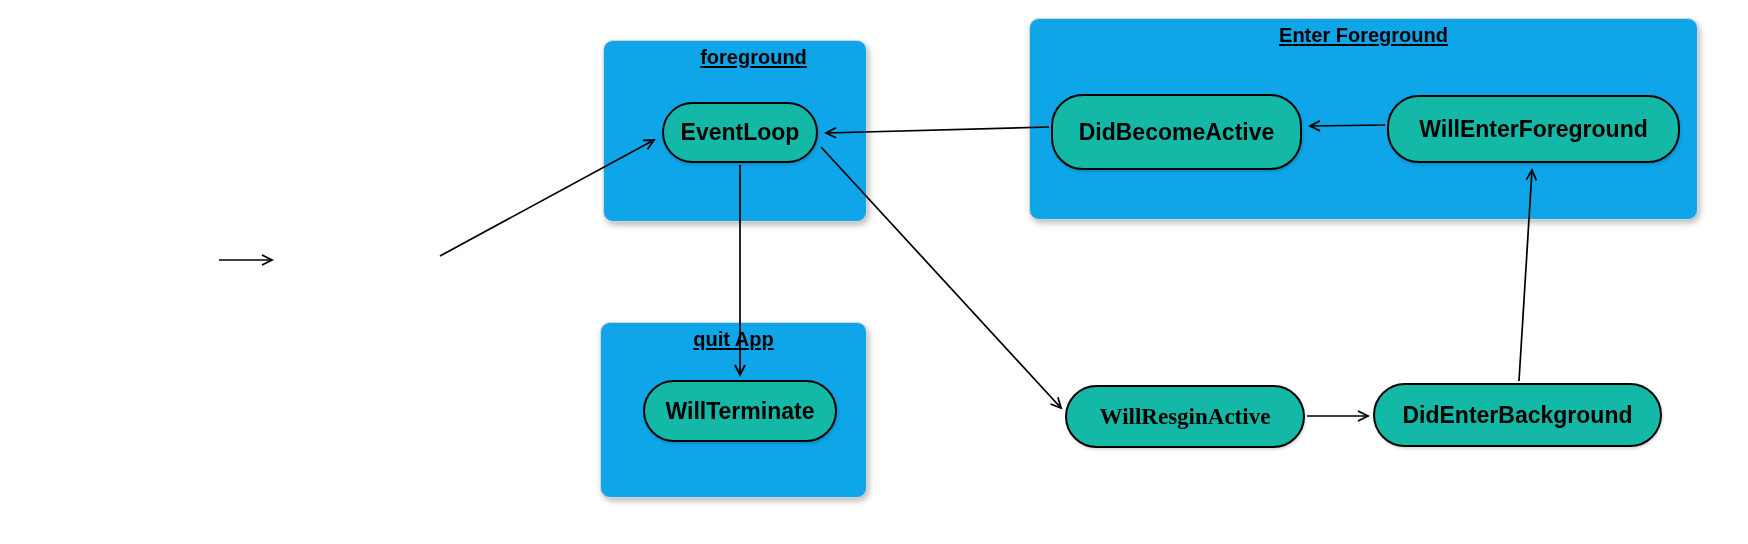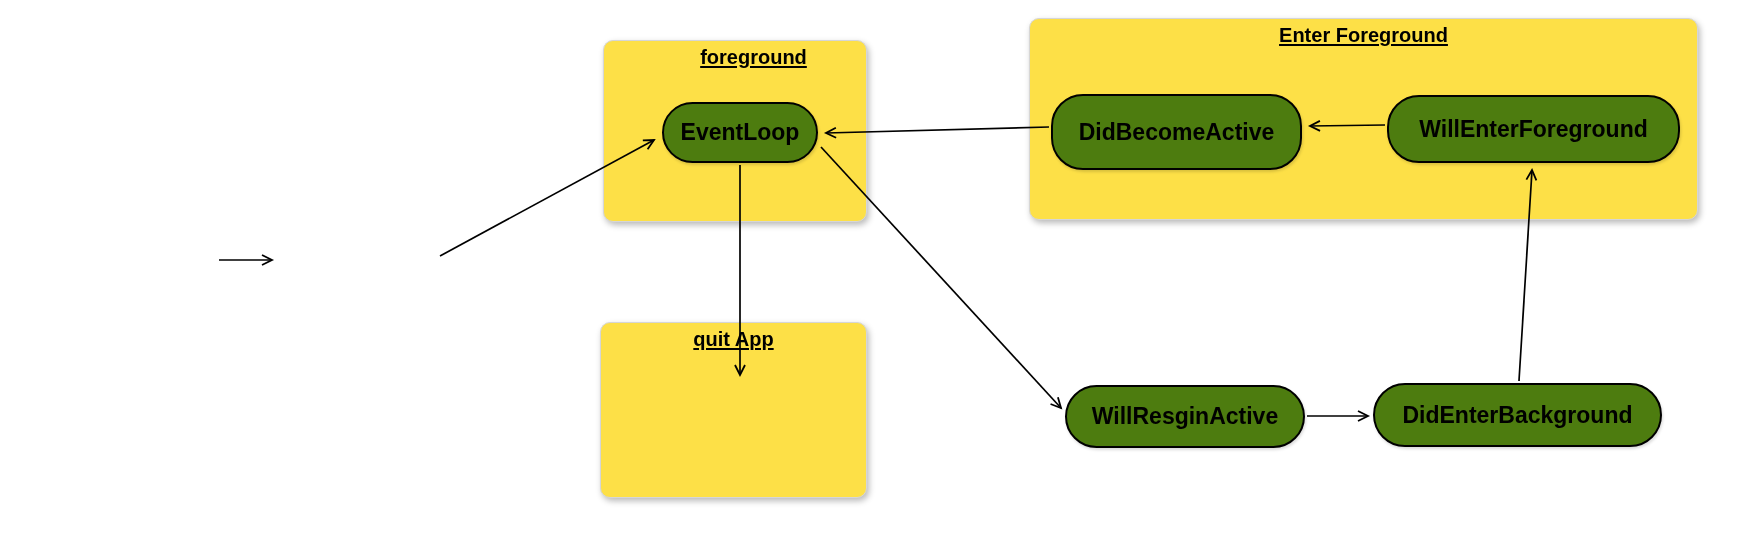--- a/index.html
+++ b/index.html
@@ -7,21 +7,21 @@
     position: relative;
     width: 1748px;
     height: 544px;
     background: #ffffff;
     font-family: "Liberation Sans", sans-serif;
     overflow: hidden;
   }
   .group {
     position: absolute;
     box-sizing: border-box;
-    background: #fde047;
+    background: #0ea5e9;
     border: 1px solid #d6d6d6;
     border-radius: 10px;
     box-shadow: 2px 3px 6px rgba(0,0,0,0.28);
     z-index: 1;
   }
   .group-title {
     text-align: center;
     padding-top: 5px;
     font-size: 20px;
     font-weight: bold;
@@ -31,21 +31,21 @@
   }
   .edges {
     position: absolute;
     left: 0; top: 0;
     z-index: 5;
     pointer-events: none;
   }
   .node {
     position: absolute;
     box-sizing: border-box;
-    background: #4d7c0f;
+    background: #14b8a6;
     border: 2px solid #000000;
     border-radius: 32px;
     display: flex;
     align-items: center;
     justify-content: center;
     font-size: 23px;
     font-weight: bold;
     color: #000000;
     box-shadow: 1px 2px 3px rgba(0,0,0,0.15);
     z-index: 10;
@@ -86,22 +86,23 @@
       <line x1="821" y1="147" x2="1061" y2="408" marker-end="url(#arrow)"></line>
       <line x1="1307" y1="416" x2="1368" y2="416" marker-end="url(#arrow)"></line>
       <line x1="1519" y1="381" x2="1532" y2="170" marker-end="url(#arrow)"></line>
     </g>
   </svg>
 
 
 
   <div class="node" style="left:662px; top:102px; width:156px; height:61px;">EventLoop</div>
 
+  <div class="node" style="left:643px; top:380px; width:194px; height:62px;">WillTerminate</div>
 
   <div class="node" style="left:1051px; top:94px; width:251px; height:76px;">DidBecomeActive</div>
 
   <div class="node" style="left:1387px; top:95px; width:293px; height:68px;">WillEnterForeground</div>
 
-  <div class="node" style="left:1065px; top:385px; width:240px; height:63px;">WillResginActive</div>
+  <div class="node" style="left:1065px; top:385px; width:240px; height:63px;font-family:Liberation Serif, serif;">WillResginActive</div>
 
   <div class="node" style="left:1373px; top:383px; width:289px; height:64px;text-align:right;">DidEnterBackground</div>
 
 </div>
 
 </body></html>

